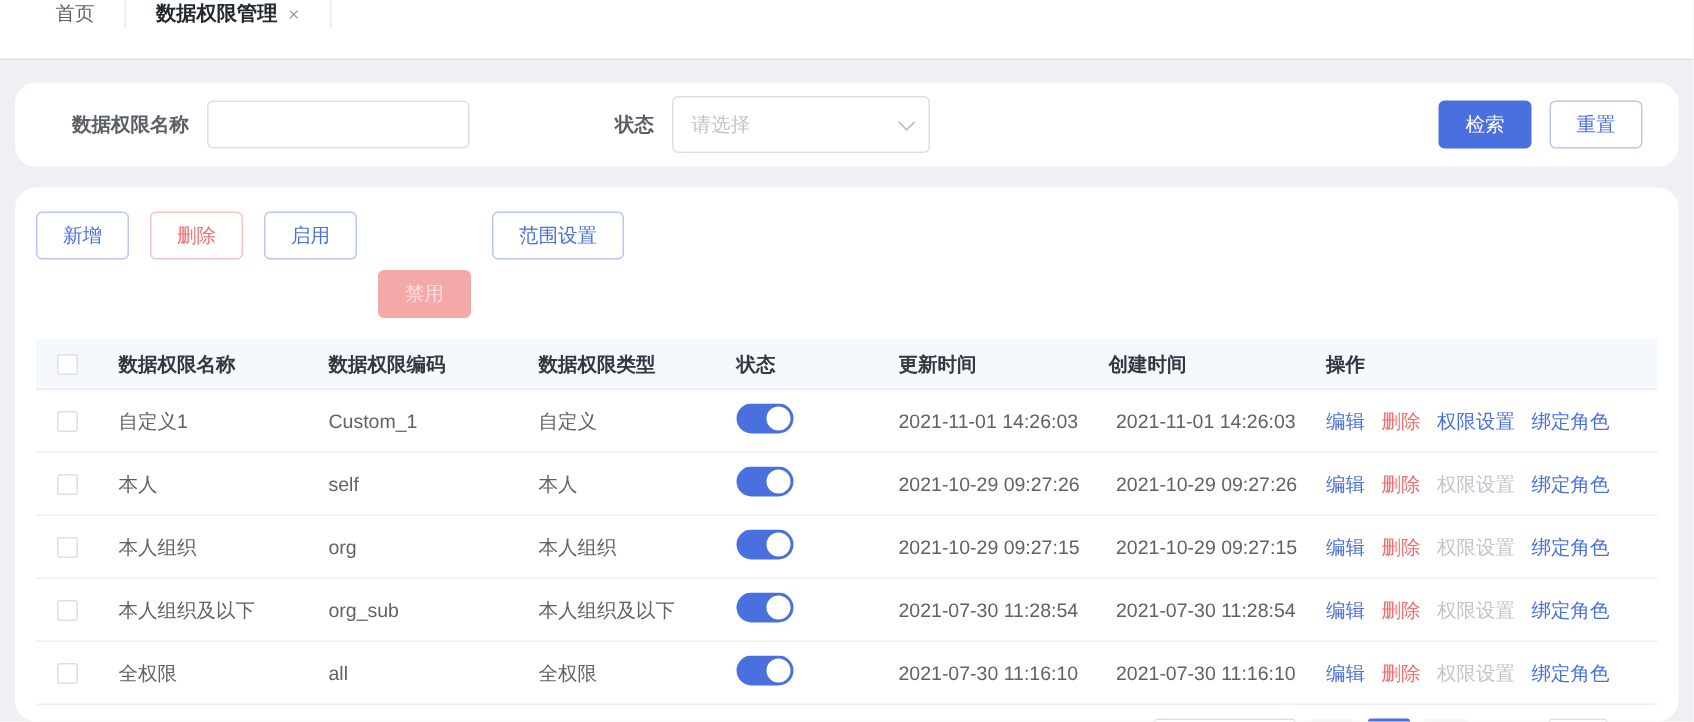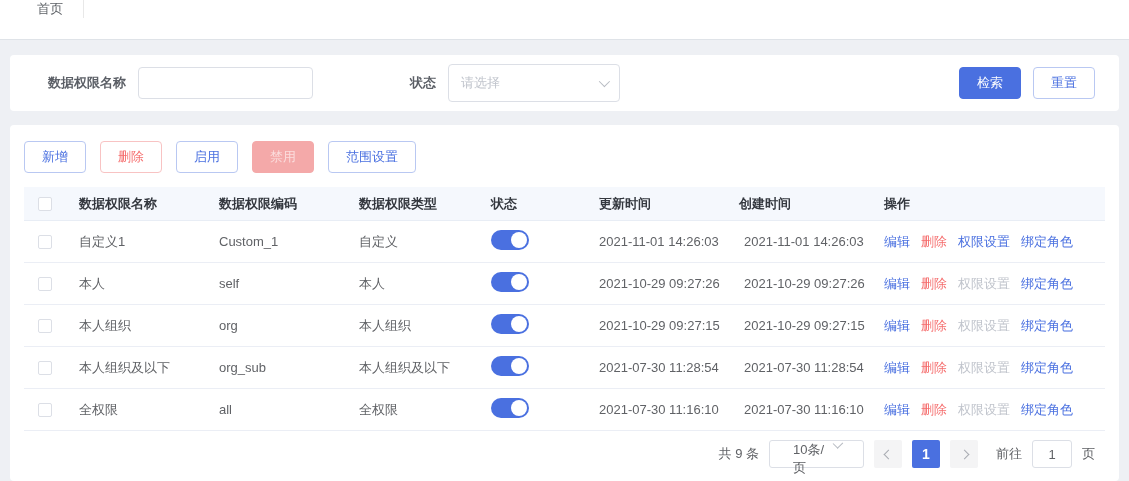--- a/index.html
+++ b/index.html
@@ -18,21 +18,21 @@
   }
   .tabbar .left-stub { width:17px; background:#ececec; border-right:1px solid #e3e3e3; }
   .tab {
     display:flex; align-items:center; gap:7px;
     padding:0 20px; background:#fff; border-right:1px solid #e8e8e8;
     cursor:pointer; color:#5f6368; font-size:13px;
   }
   .tab.active { color:#24292f; font-weight:bold; font-size:13.5px; }
   .tab .close { font-weight:normal; color:#9aa0a6; font-size:13px; }
   
-  .card { background:#fff; margin:0 10px; border-radius:4px; }
+  .card { background:#fff; margin:0 10px; border-radius:14px; }
   .search-card {
     margin-top:15px; height:56px;
     display:flex; align-items:center;
   }
   .main-card { margin-top:14px; height:356px; display:flex; flex-direction:column; }
   
   .form-item { display:flex; align-items:center; }
   .form-label { font-weight:bold; color:#5b5f66; margin-right:12px; white-space:nowrap; }
   .text-input {
     width:175px; height:32px; border:1px solid #dcdfe6; border-radius:4px;
@@ -54,21 +54,21 @@
   .search-actions { margin-left:auto; margin-right:24px; display:flex; gap:12px; }
   .btn {
     height:32px; padding:0 17px; border-radius:4px; font-size:13px;
     display:inline-flex; align-items:center; justify-content:center;
     cursor:pointer; border:1px solid transparent; background:#fff; white-space:nowrap;
     font-family:"Liberation Sans","DejaVu Sans",sans-serif;
   }
   .btn-primary { background:#4a70e0; border-color:#4a70e0; color:#fff; }
   .btn-primary-plain { border-color:#b9c8f2; color:#4a70e0; }
   .btn-danger-plain { border-color:#f8c3c3; color:#f56c6c; }
-  .btn-danger-disabled { background:#f4a9a9; border-color:#f4a9a9; color:#fbdcdc; cursor:not-allowed; }
+  .btn-danger-disabled { background:#f4a9a9; border-color:#f4a9a9; color:#fbdcdc; cursor:not-allowed;margin-top:39px; }
   
   .toolbar { display:flex; gap:14px; padding:16px 14px 14px 14px; }
   
   .table { margin:0 14px; }
   .tr { display:flex; align-items:center; border-bottom:1px solid #ebeef5; height:42px; }
   .tr.head { background:#f5f8fd; height:34px; border-bottom:1px solid #e8edf5; }
   .td { padding-left:14px; overflow:hidden; white-space:nowrap; }
   .head .td { font-weight:bold; color:#34383f; }
   .col-check { width:41px; }
   .col-name { width:140px; }
@@ -121,20 +121,24 @@
   .chev.right { transform:rotate(-45deg); }
 </style>
 </head>
 <body>
 
 <div class="tabbar">
   <div class="left-stub"></div>
   <div class="tab">
     <span>首页</span>
   </div>
+  <div class="tab active">
+    <span>数据权限管理</span>
+    <span class="close">×</span>
+  </div>
 </div>
 
 <div class="card search-card">
   <div class="form-item item-name">
     <span class="form-label">数据权限名称</span>
     <input class="text-input" type="text" value="" style="">
   </div>
   <div class="form-item item-status">
     <span class="form-label">状态</span>
     <div class="select">

